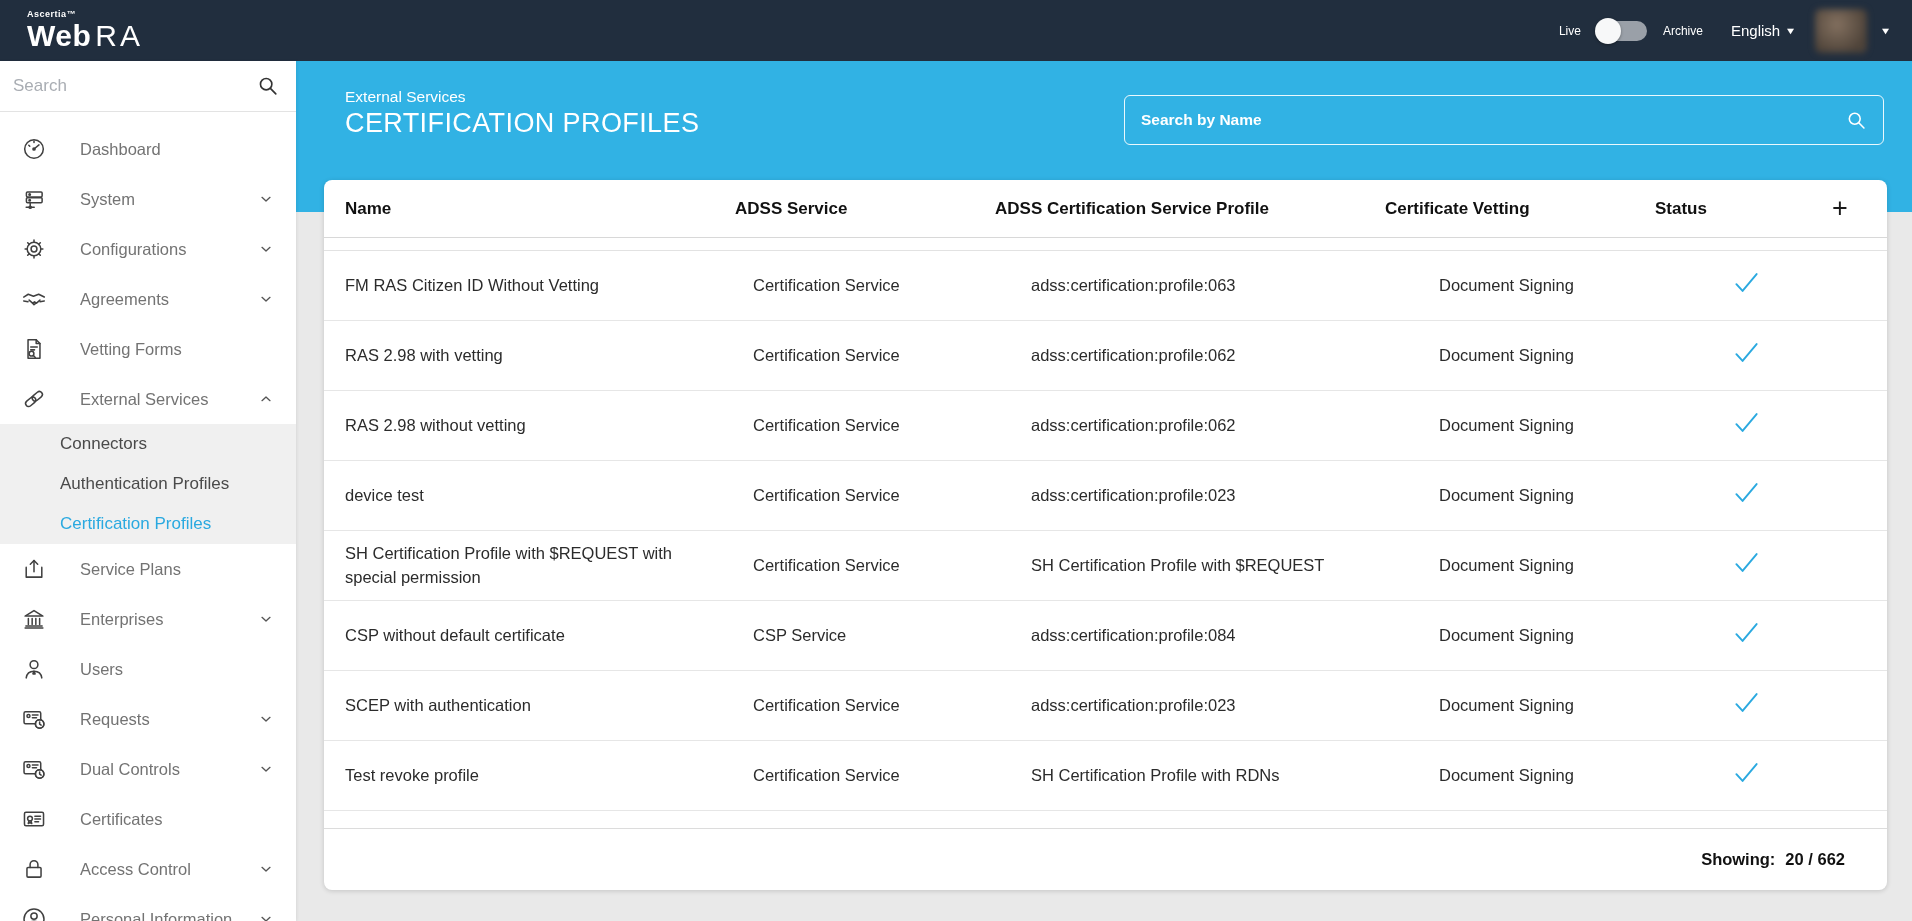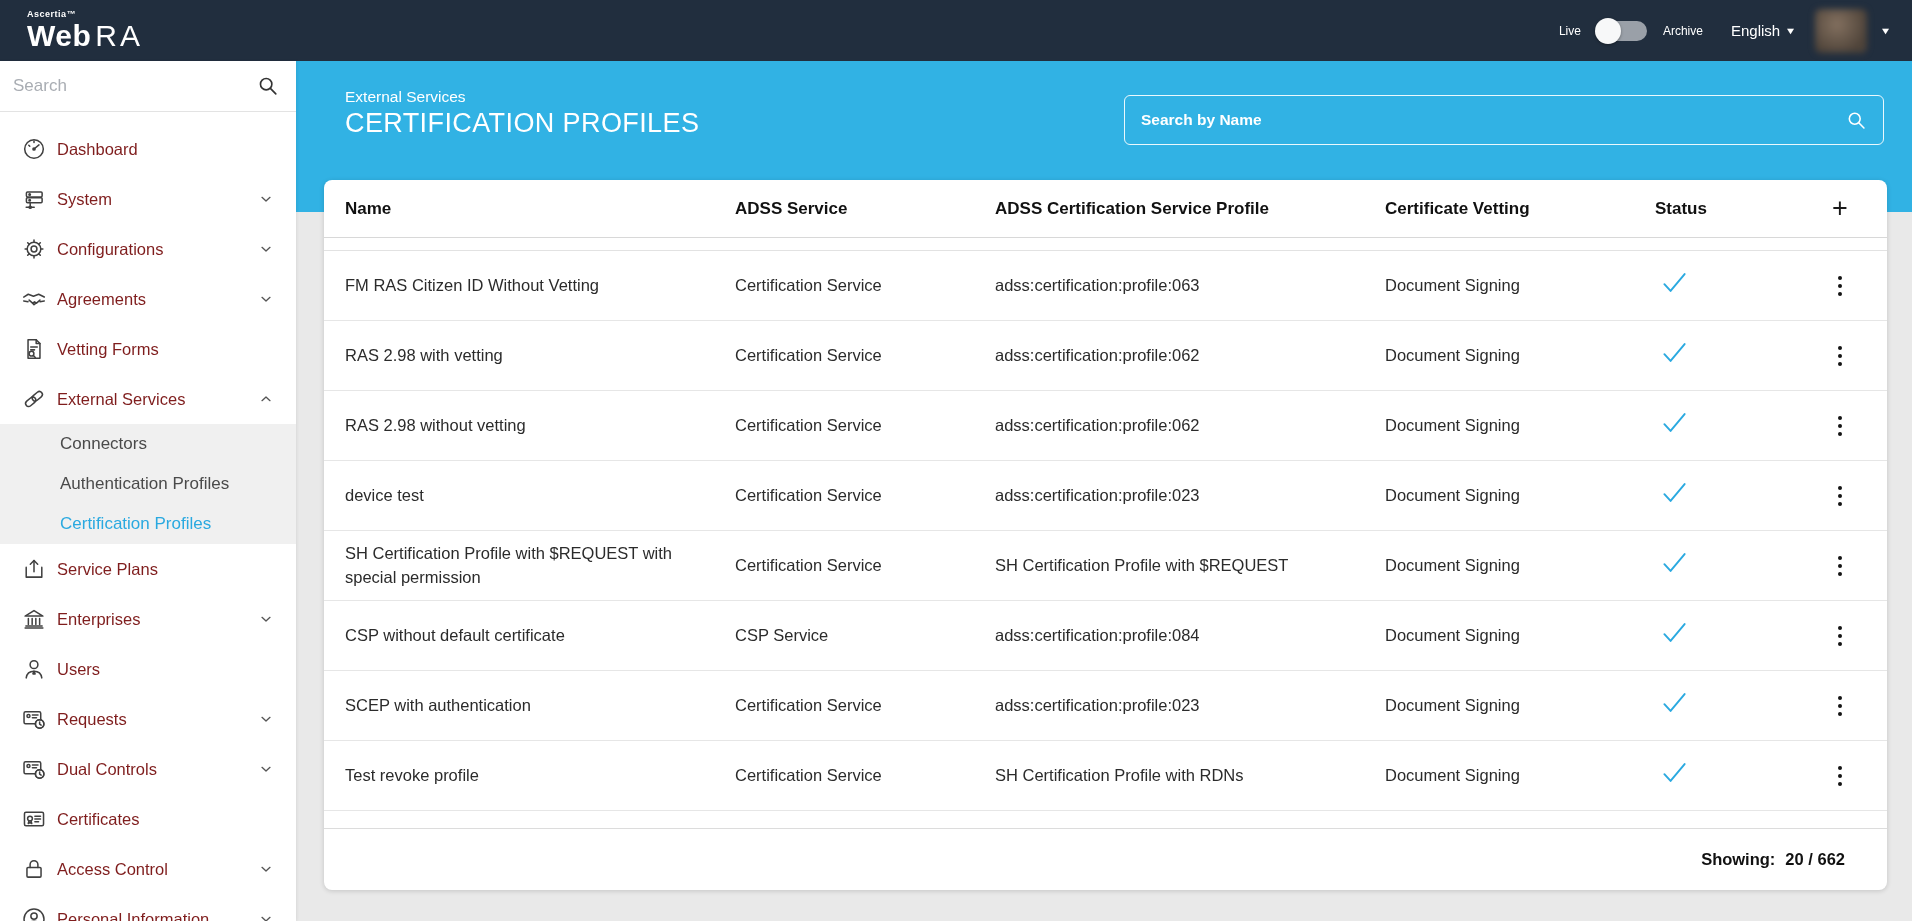--- a/index.html
+++ b/index.html
@@ -22,21 +22,21 @@
   .avatar { width:52px; height:44px; border-radius:6px; background:radial-gradient(circle at 42% 35%, #83705f, #4e4339 75%); filter:blur(3px); margin-left:6px; cursor:pointer; }
   .avatar-caret { cursor:pointer; }
 
   
   .sidebar { position:absolute; left:0; top:61px; width:296px; height:860px; background:#ffffff; box-shadow:1px 0 3px rgba(0,0,0,.07); z-index:3; }
   .side-search { position:relative; height:51px; border-bottom:1px solid #e3e3e3; }
   .side-search input { width:100%; height:100%; border:none; outline:none; padding:0 44px 0 13px; font-size:17px; color:#444; font-family:"Liberation Sans", sans-serif; }
   .side-search input::placeholder { color:#a9adb3; }
   .side-search .mag { position:absolute; right:17px; top:14px; width:22px; height:22px; }
   .nav { padding-top:12px; }
-  .nav-item { position:relative; height:50px; display:flex; align-items:center; cursor:pointer; color:#7f1d1d; }
+  .nav-item { position:relative; height:50px; display:flex; align-items:center; cursor:pointer; color:#737373;gap:23px; }
   .nav-item .nicon { width:26px; height:26px; margin-left:21px; flex:0 0 26px; }
   .nav-item .nlabel { font-size:16.5px; margin-left:10px; }
   .nav-item .nchev { position:absolute; right:22px; top:17px; width:16px; height:16px; }
   .submenu { background:#f0f0f0; }
   .sub-item { height:40px; display:flex; align-items:center; padding-left:60px; font-size:17px; color:#4a4a4a; cursor:pointer; }
   .sub-item.active { color:#2aa9e0; }
   svg.icon { width:100%; height:100%; stroke:#404040; fill:none; stroke-width:1.4; stroke-linecap:round; stroke-linejoin:round; }
   svg.chev { width:100%; height:100%; stroke:#555; fill:none; stroke-width:2; stroke-linecap:round; stroke-linejoin:round; }
 
   
@@ -52,21 +52,21 @@
   svg.mag-d { width:100%; height:100%; stroke:#333; fill:none; stroke-width:1.8; stroke-linecap:round; }
 
   
   .card { position:absolute; left:324px; top:180px; width:1563px; height:710px; background:#fff; border-radius:8px; box-shadow:0 1px 5px rgba(0,0,0,.16); z-index:2; overflow:hidden; }
   .tgrid { display:grid; grid-template-columns:390px 260px 390px 270px 159px 52px; padding:0 21px; align-items:center; }
   .thead { height:58px; border-bottom:1px solid #d8d8d8; }
   .thead .th { font-size:17px; font-weight:700; color:#111; }
   .plus-cell { text-align:center; }
   .plus-btn { font-size:27px; font-weight:300; color:#1a1a1a; background:none; border:none; cursor:pointer; line-height:1; font-family:"Liberation Sans", sans-serif; }
   .sliver-top { height:13px; border-bottom:1px solid #e2e2e2; }
-  .trow { height:70px; border-bottom:1px solid #e6e6e6; cursor:default; }
+  .trow { height:70px; border-bottom:1px solid #e6e6e6; cursor:default;gap:18px; }
   .td { font-size:16.5px; color:#2b2b2b; padding-right:28px; line-height:1.45; }
   .status-cell { padding-right:0; }
   .check { width:27px; height:27px; margin-left:6px; }
   svg.checkmark { width:100%; height:100%; stroke:#2aa9e0; fill:none; stroke-width:1.7; stroke-linecap:round; stroke-linejoin:round; }
   .kebab { width:20px; height:26px; margin:0 auto; display:flex; flex-direction:column; align-items:center; justify-content:center; gap:4px; cursor:pointer; }
   .kebab .dot { width:4px; height:4px; border-radius:50%; background:#141414; }
   .sliver-bottom { height:18px; border-bottom:1px solid #dcdcdc; }
   .tfoot { height:60px; display:flex; align-items:center; justify-content:flex-end; padding-right:42px; font-size:16.5px; font-weight:700; color:#111; }
   .tfoot .val { margin-left:10px; }
 </style>

